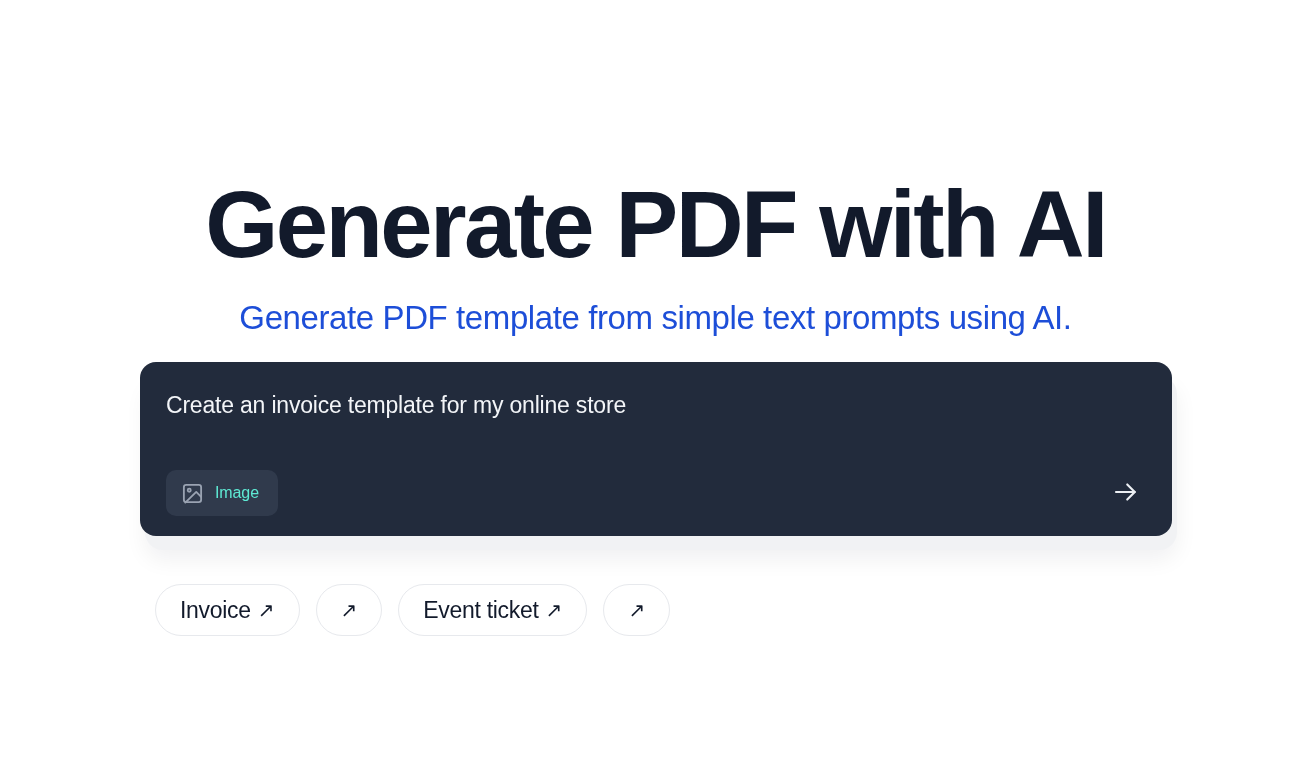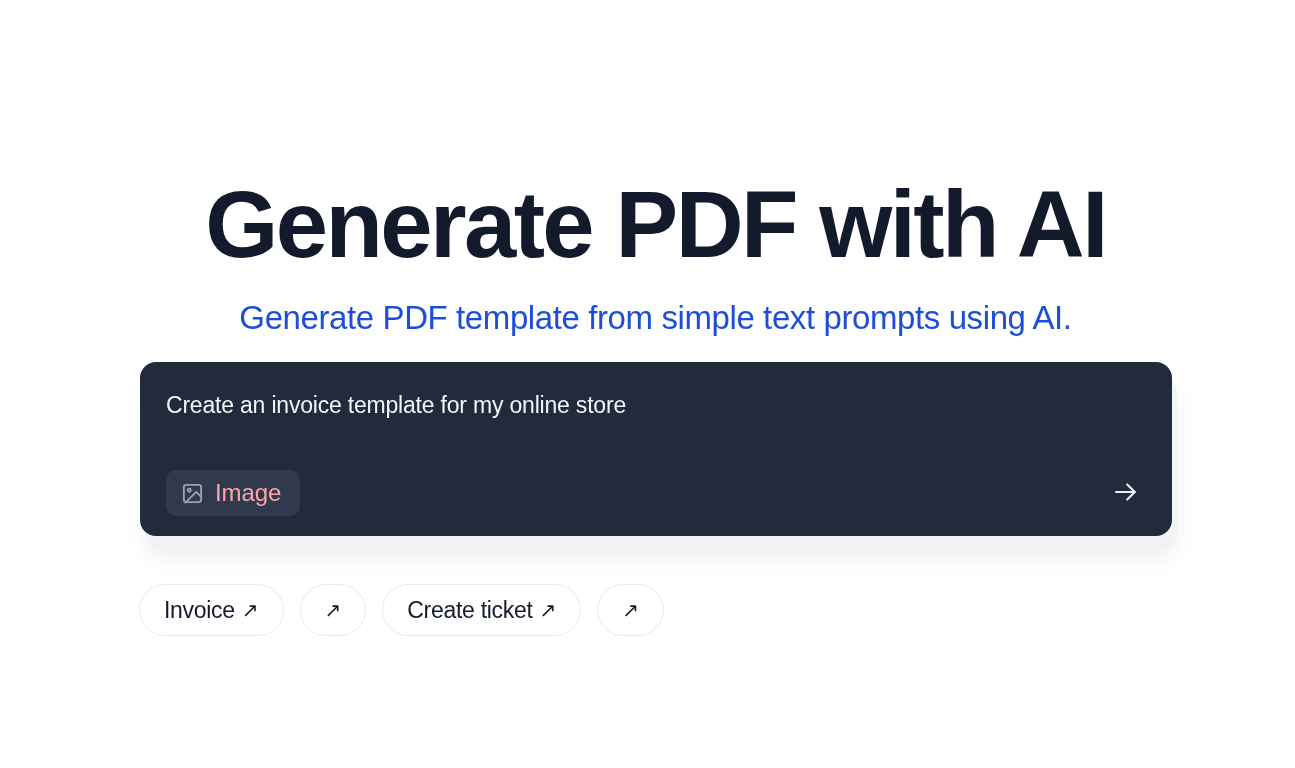--- a/index.html
+++ b/index.html
@@ -116,43 +116,43 @@
 
   .image-chip .icon {
     display: inline-flex;
     width: 23px;
     height: 23px;
     align-items: center;
     justify-content: center;
   }
 
   .image-chip-label {
-    font-size: 24px;
+    font-size: 16px;
     line-height: 22px;
     letter-spacing: -0.1px;
-    color: #fca5a5;
+    color: #5eead4;
   }
 
   .send-button {
     display: inline-flex;
     width: 44px;
     height: 40px;
     align-items: center;
     justify-content: center;
     margin-right: 4px;
     background: transparent;
     border: none;
     cursor: pointer;
     padding: 0;
   }
 
   
   .chips-row {
     position: absolute;
-    left: 131px;
+    left: 147px;
     top: 584px;
     width: 1040px;
     display: flex;
     align-items: center;
     gap: 16px;
   }
 
   .chip {
     display: inline-flex;
     align-items: center;
@@ -228,21 +228,21 @@
     <div class="chip">
       <span class="chip-label">Invoice</span>
       <span class="chip-arrow">↗</span>
     </div>
 
     <div class="chip">
       <span class="chip-arrow">↗</span>
     </div>
 
     <div class="chip">
-      <span class="chip-label">Create ticket</span>
+      <span class="chip-label">Event ticket</span>
       <span class="chip-arrow">↗</span>
     </div>
 
     <div class="chip">
       <span class="chip-arrow">↗</span>
     </div>
 
   </div>
 
 </div>

